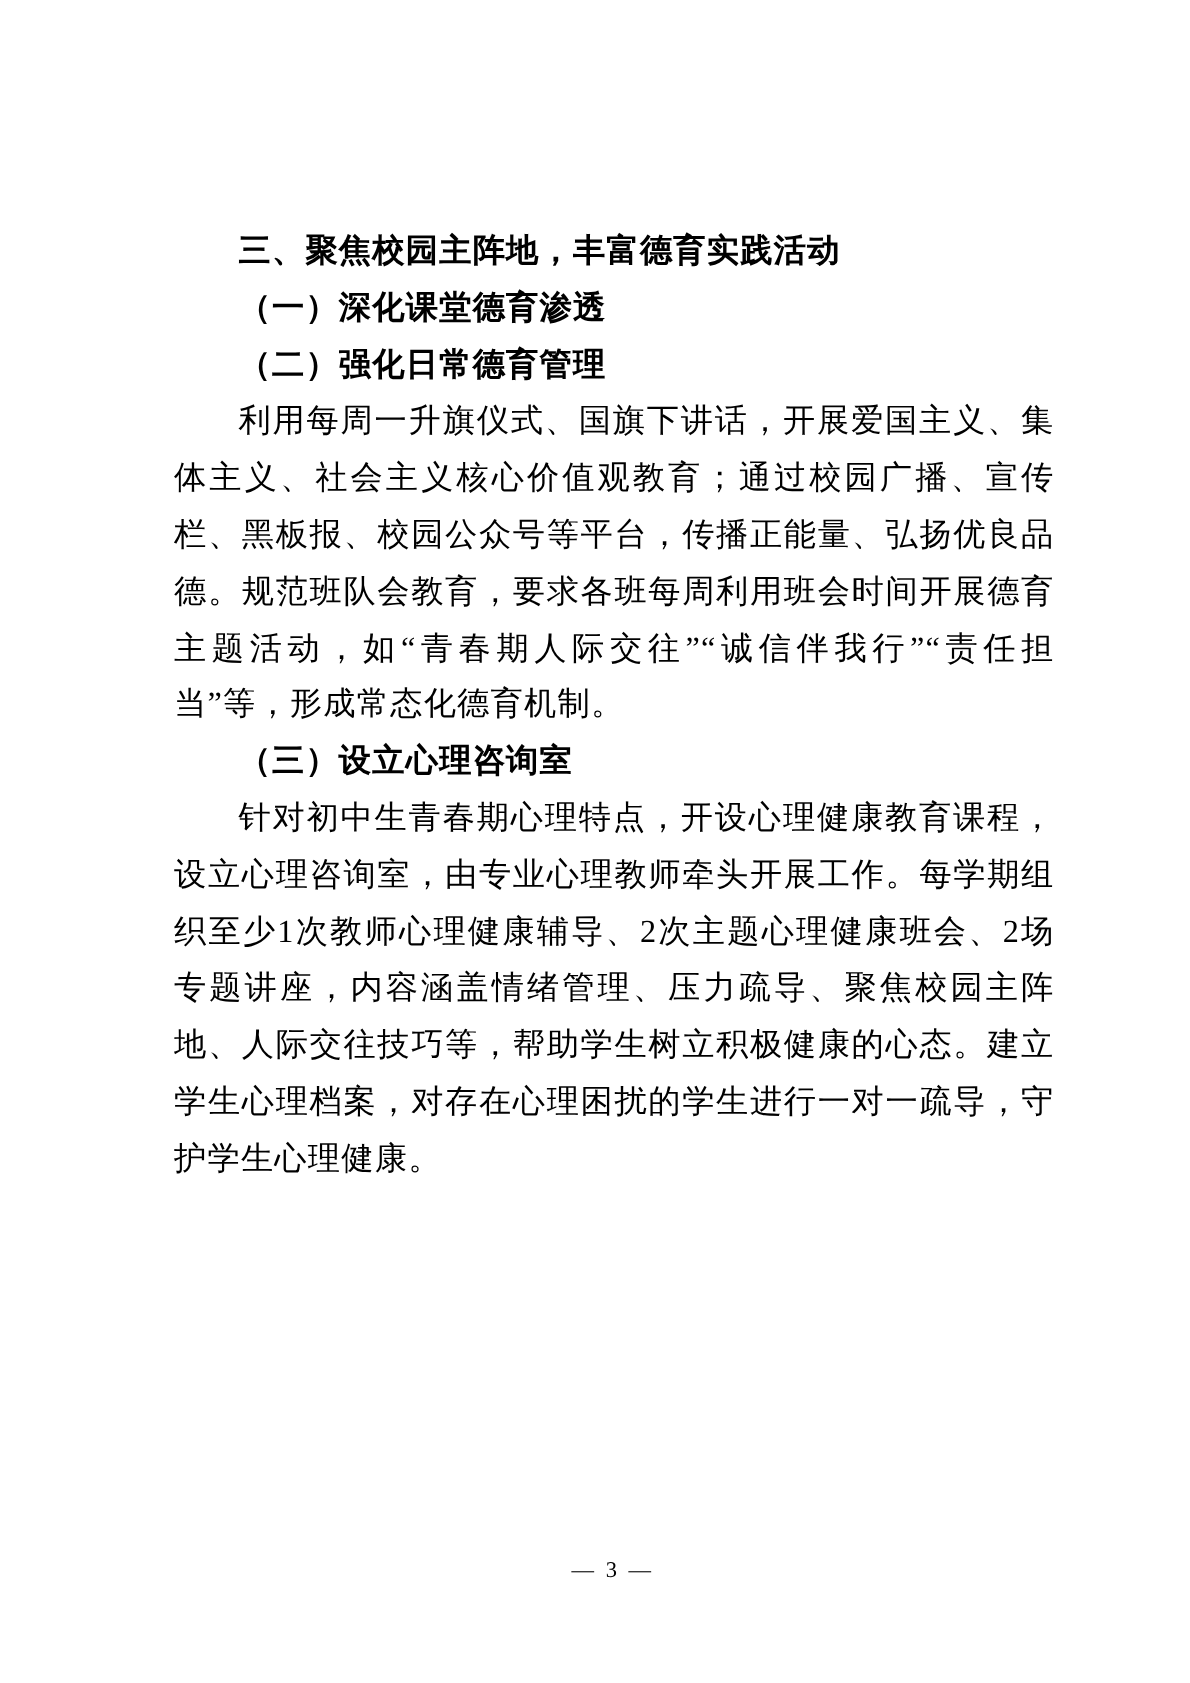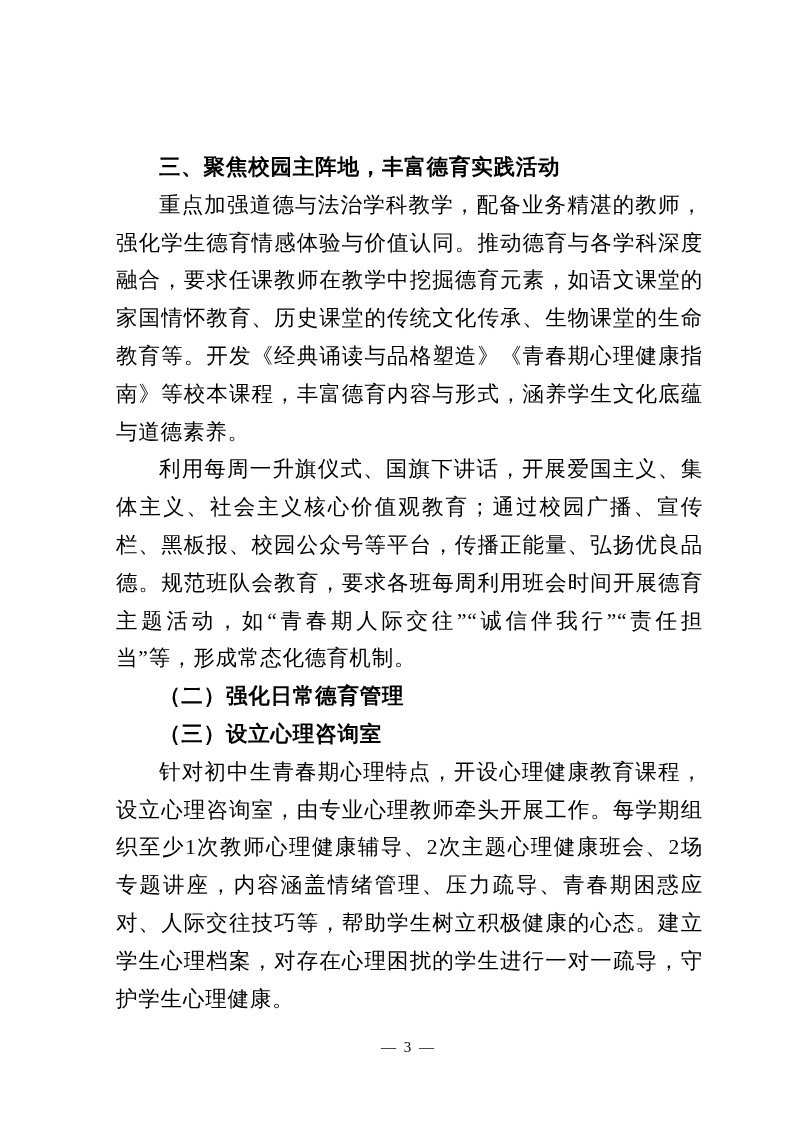--- a/index.html
+++ b/index.html
@@ -58,28 +58,28 @@
   }
 </style>
 </head>
 <body>
 
 <div class="page">
   <div class="content">
 
     <p class="block heading">三、聚焦校园主阵地，丰富德育实践活动</p>
 
+    <p class="block heading">（一）深化课堂德育渗透</p>
 
-    <p class="block">重点加强道德与法治学科教学，配备业务精湛的教师，强化学生德育情感体验与价值认同。推动德育与各学科深度融合，要求任课教师在教学中挖掘德育元素，如语文课堂的家国情怀教育、历史课堂的传统文化传承、生物课堂的生命教育等。开发《经典诵读与品格塑造》《青春期心理健康指南》等校本课程，丰富德育内容与形式，涵养学生文化底蕴与道德素养。</p>
+
+    <p class="block heading">（二）强化日常德育管理</p>
 
     <p class="block">利用每周一升旗仪式、国旗下讲话，开展爱国主义、集体主义、社会主义核心价值观教育；通过校园广播、宣传栏、黑板报、校园公众号等平台，传播正能量、弘扬优良品德。规范班队会教育，要求各班每周利用班会时间开展德育主题活动，如“青春期人际交往”“诚信伴我行”“责任担当”等，形成常态化德育机制。</p>
 
-    <p class="block heading">（二）强化日常德育管理</p>
-
     <p class="block heading">（三）设立心理咨询室</p>
 
-    <p class="block">针对初中生青春期心理特点，开设心理健康教育课程，设立心理咨询室，由专业心理教师牵头开展工作。每学期组织至少1次教师心理健康辅导、2次主题心理健康班会、2场专题讲座，内容涵盖情绪管理、压力疏导、青春期困惑应对、人际交往技巧等，帮助学生树立积极健康的心态。建立学生心理档案，对存在心理困扰的学生进行一对一疏导，守护学生心理健康。</p>
+    <p class="block">针对初中生青春期心理特点，开设心理健康教育课程，设立心理咨询室，由专业心理教师牵头开展工作。每学期组织至少1次教师心理健康辅导、2次主题心理健康班会、2场专题讲座，内容涵盖情绪管理、压力疏导、聚焦校园主阵地、人际交往技巧等，帮助学生树立积极健康的心态。建立学生心理档案，对存在心理困扰的学生进行一对一疏导，守护学生心理健康。</p>
 
 
   </div>
 
   <div class="footer">— 3 —</div>
 </div>
 
 </body></html>

